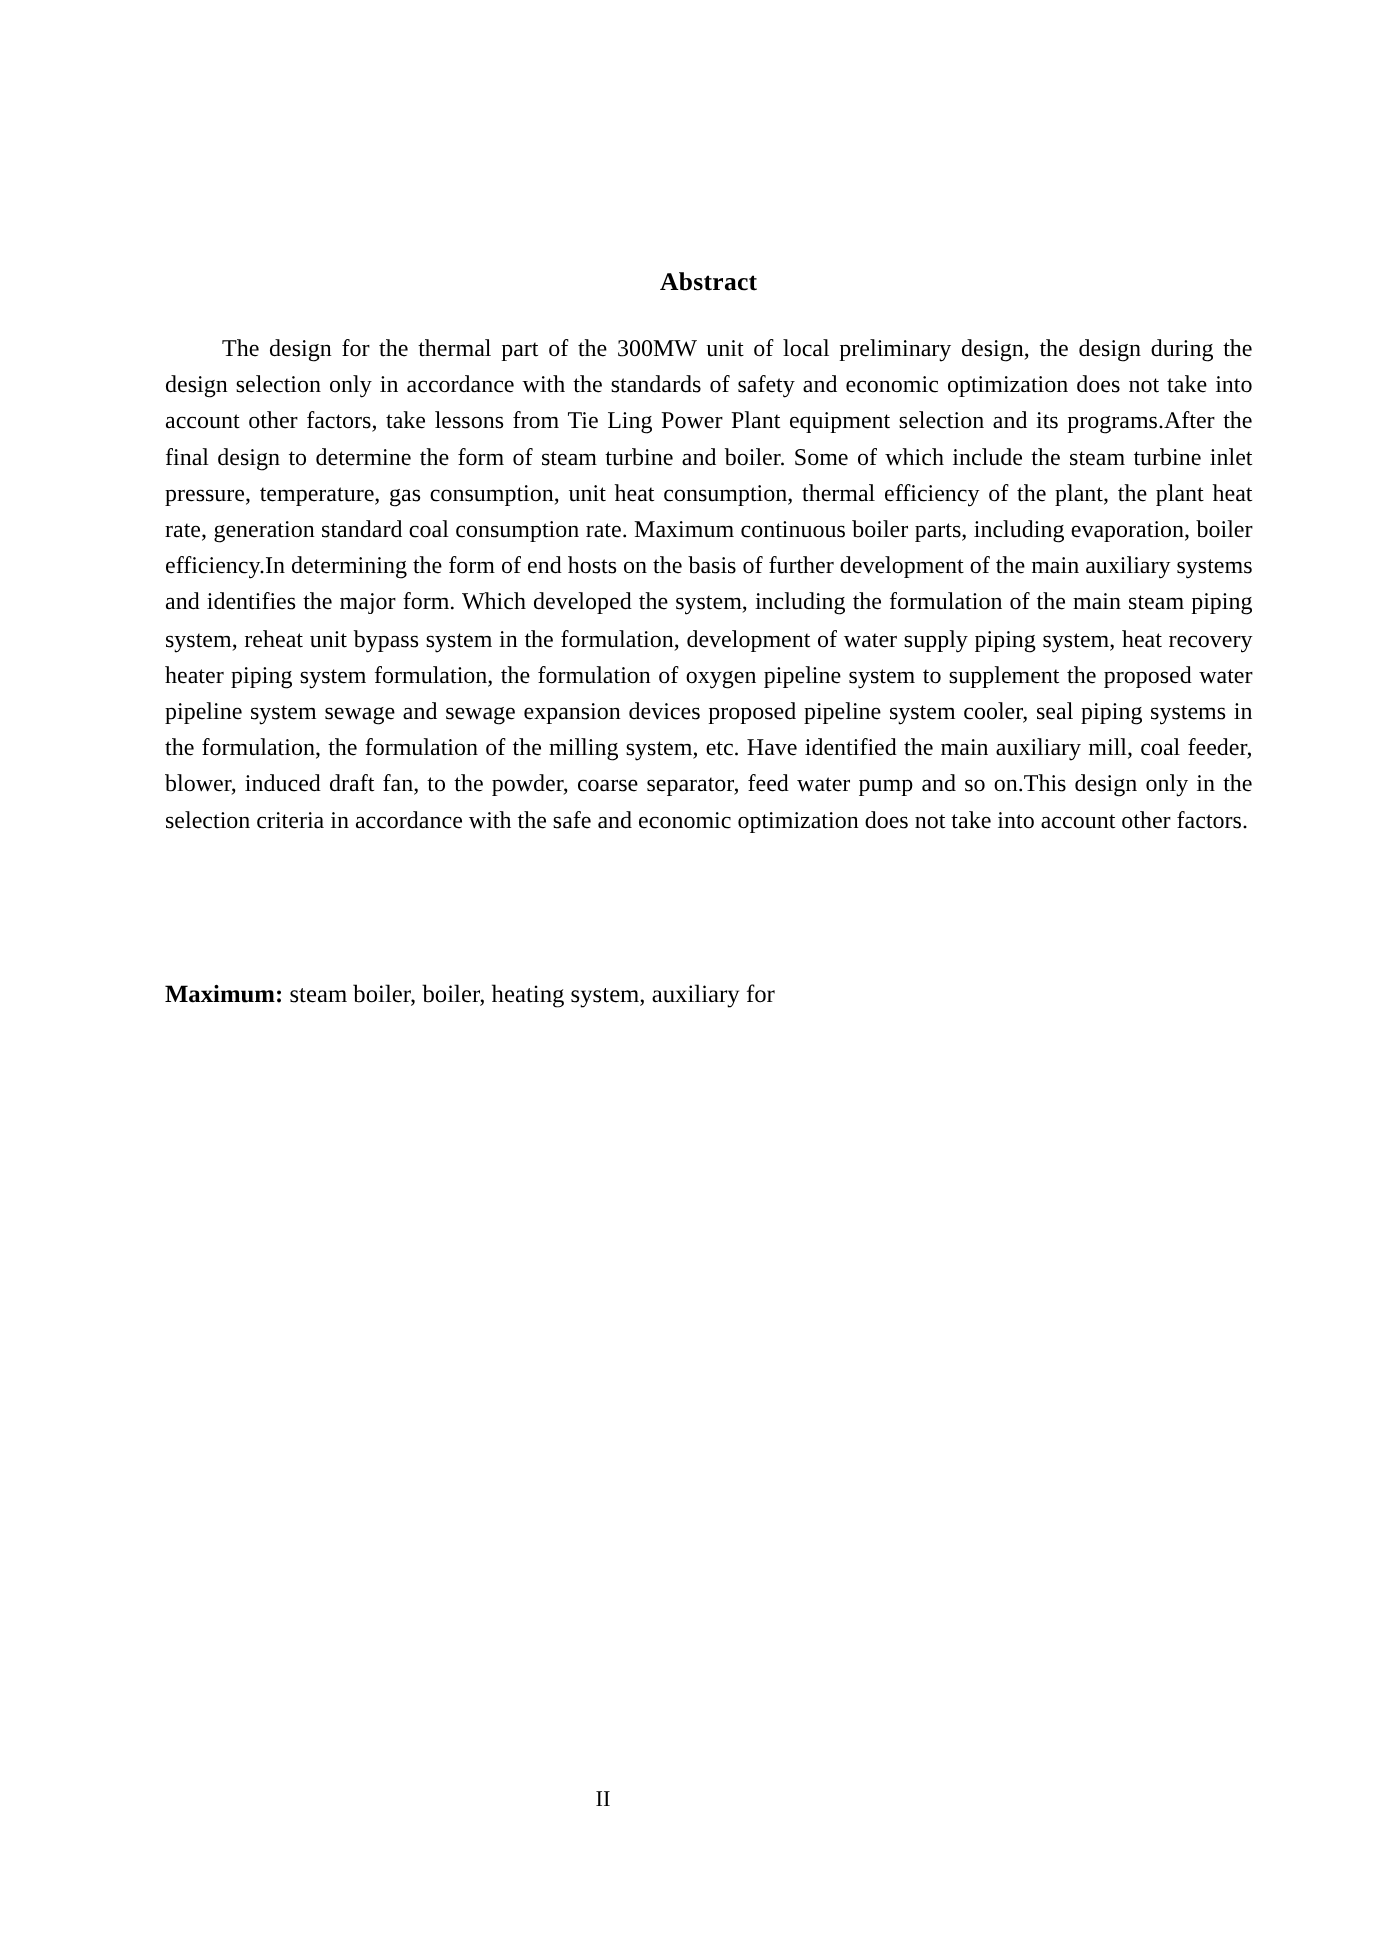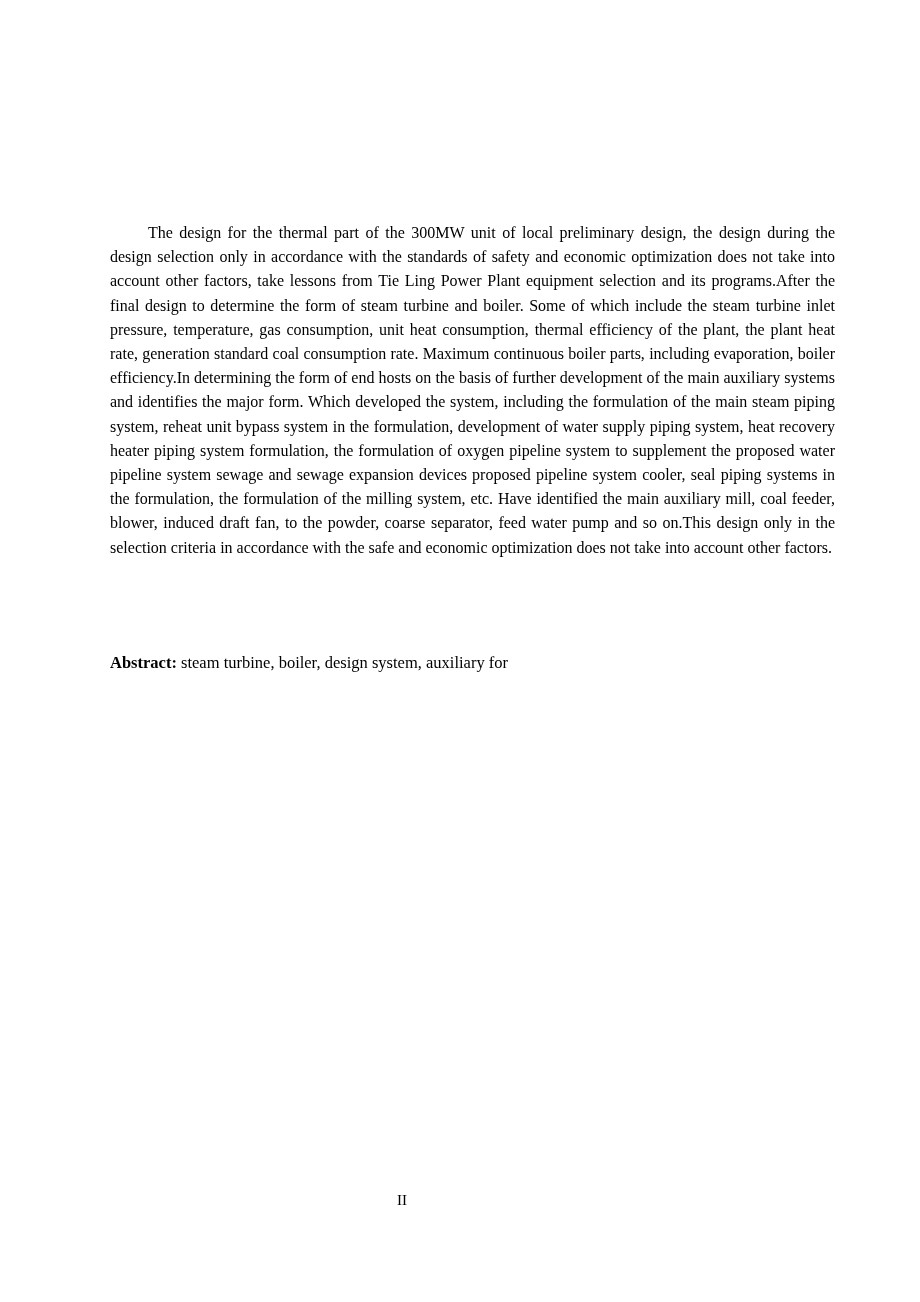--- a/index.html
+++ b/index.html
@@ -59,23 +59,24 @@
       text-align: center;
       font-size: 15px;
       line-height: 18px;
     }
   </style>
 </head>
 <body>
 
 <div class="page">
 
+  <h1 class="doc-title">Abstract</h1>
 
   <p class="abstract-body">The design for the thermal part of the 300MW unit of local preliminary design, the design during the design selection only in accordance with the standards of safety and economic optimization does not take into account other factors, take lessons from Tie Ling Power Plant equipment selection and its programs.After the final design to determine the form of steam turbine and boiler. Some of which include the steam turbine inlet pressure, temperature, gas consumption, unit heat consumption, thermal efficiency of the plant, the plant heat rate, generation standard coal consumption rate. Maximum continuous boiler parts, including evaporation, boiler efficiency.In determining the form of end hosts on the basis of further development of the main auxiliary systems and identifies the major form. Which developed the system, including the formulation of the main steam piping system, reheat unit bypass system in the formulation, development of water supply piping system, heat recovery heater piping system formulation, the formulation of oxygen pipeline system to supplement the proposed water pipeline system sewage and sewage expansion devices proposed pipeline system cooler, seal piping systems in the formulation, the formulation of the milling system, etc. Have identified the main auxiliary mill, coal feeder, blower, induced draft fan, to the powder, coarse separator, feed water pump and so on.This design only in the selection criteria in accordance with the safe and economic optimization does not take into account other factors.</p>
 
   <p class="keywords-line">
-    <strong>Abstract:</strong>
-    <span>steam turbine, boiler, design system, auxiliary for</span>
+    <strong>Maximum:</strong>
+    <span>steam boiler, boiler, heating system, auxiliary for</span>
   </p>
 
   <div class="page-number">II</div>
 
 </div>
 
 </body></html>

